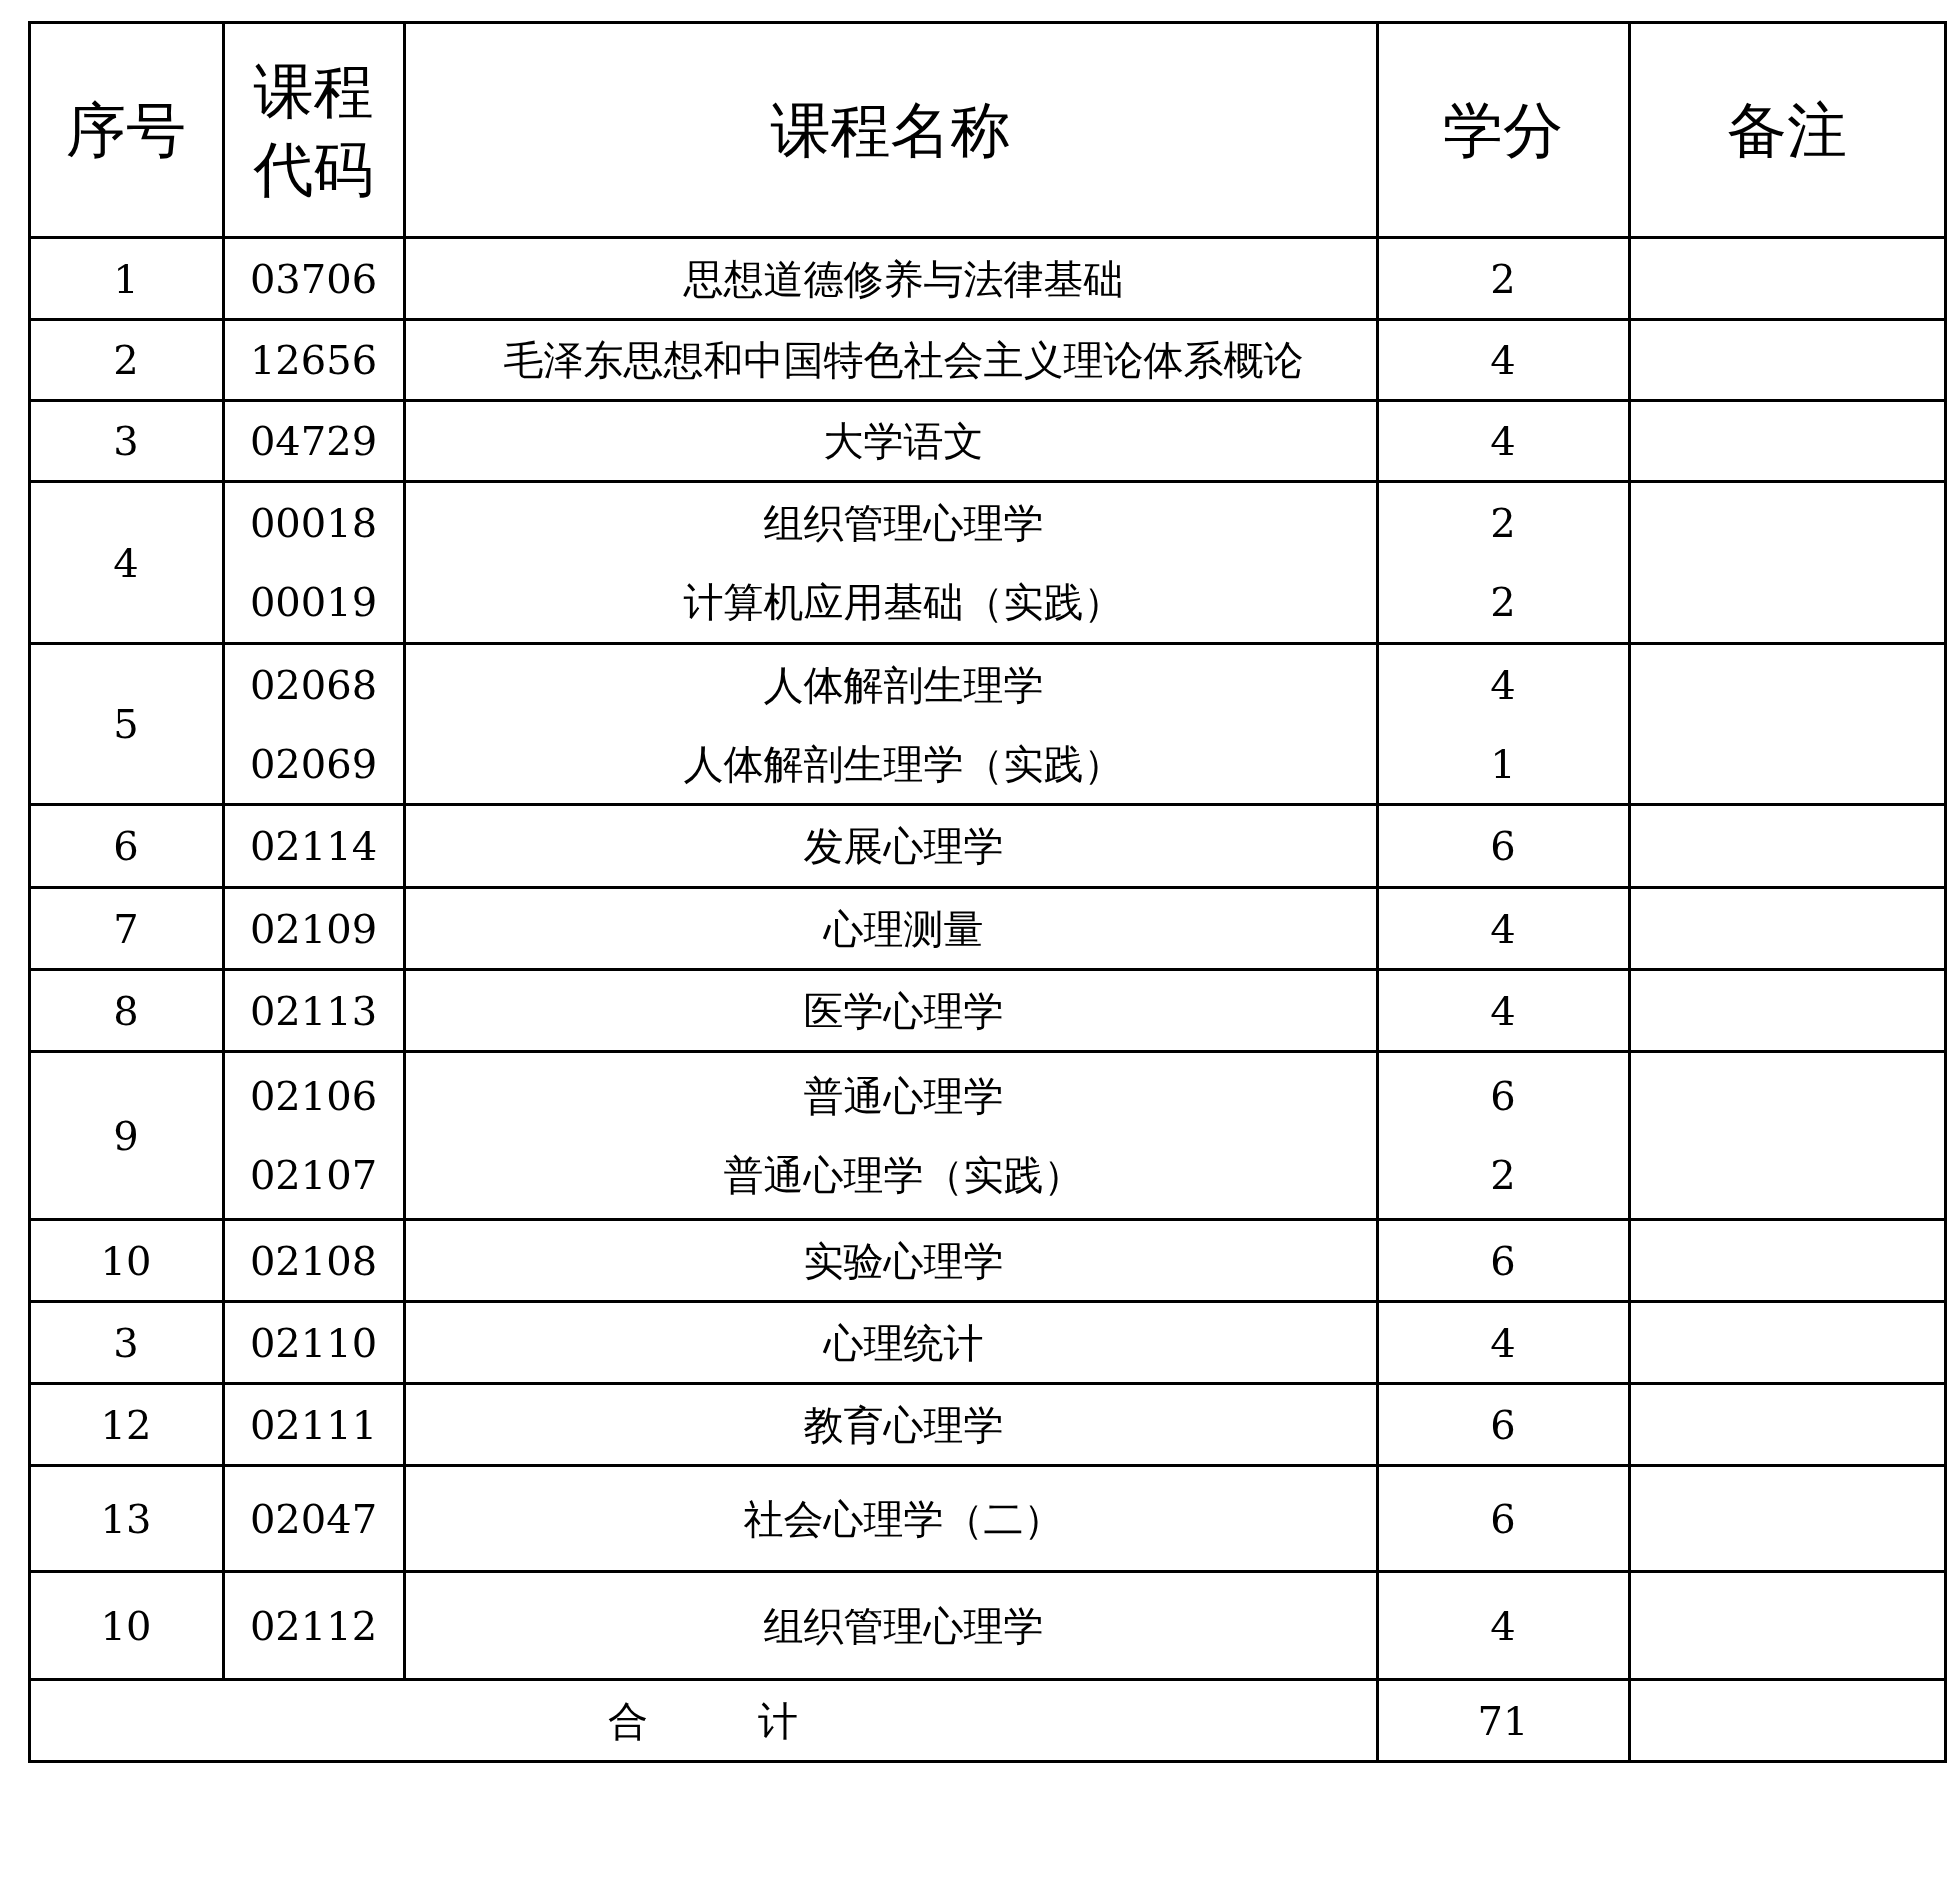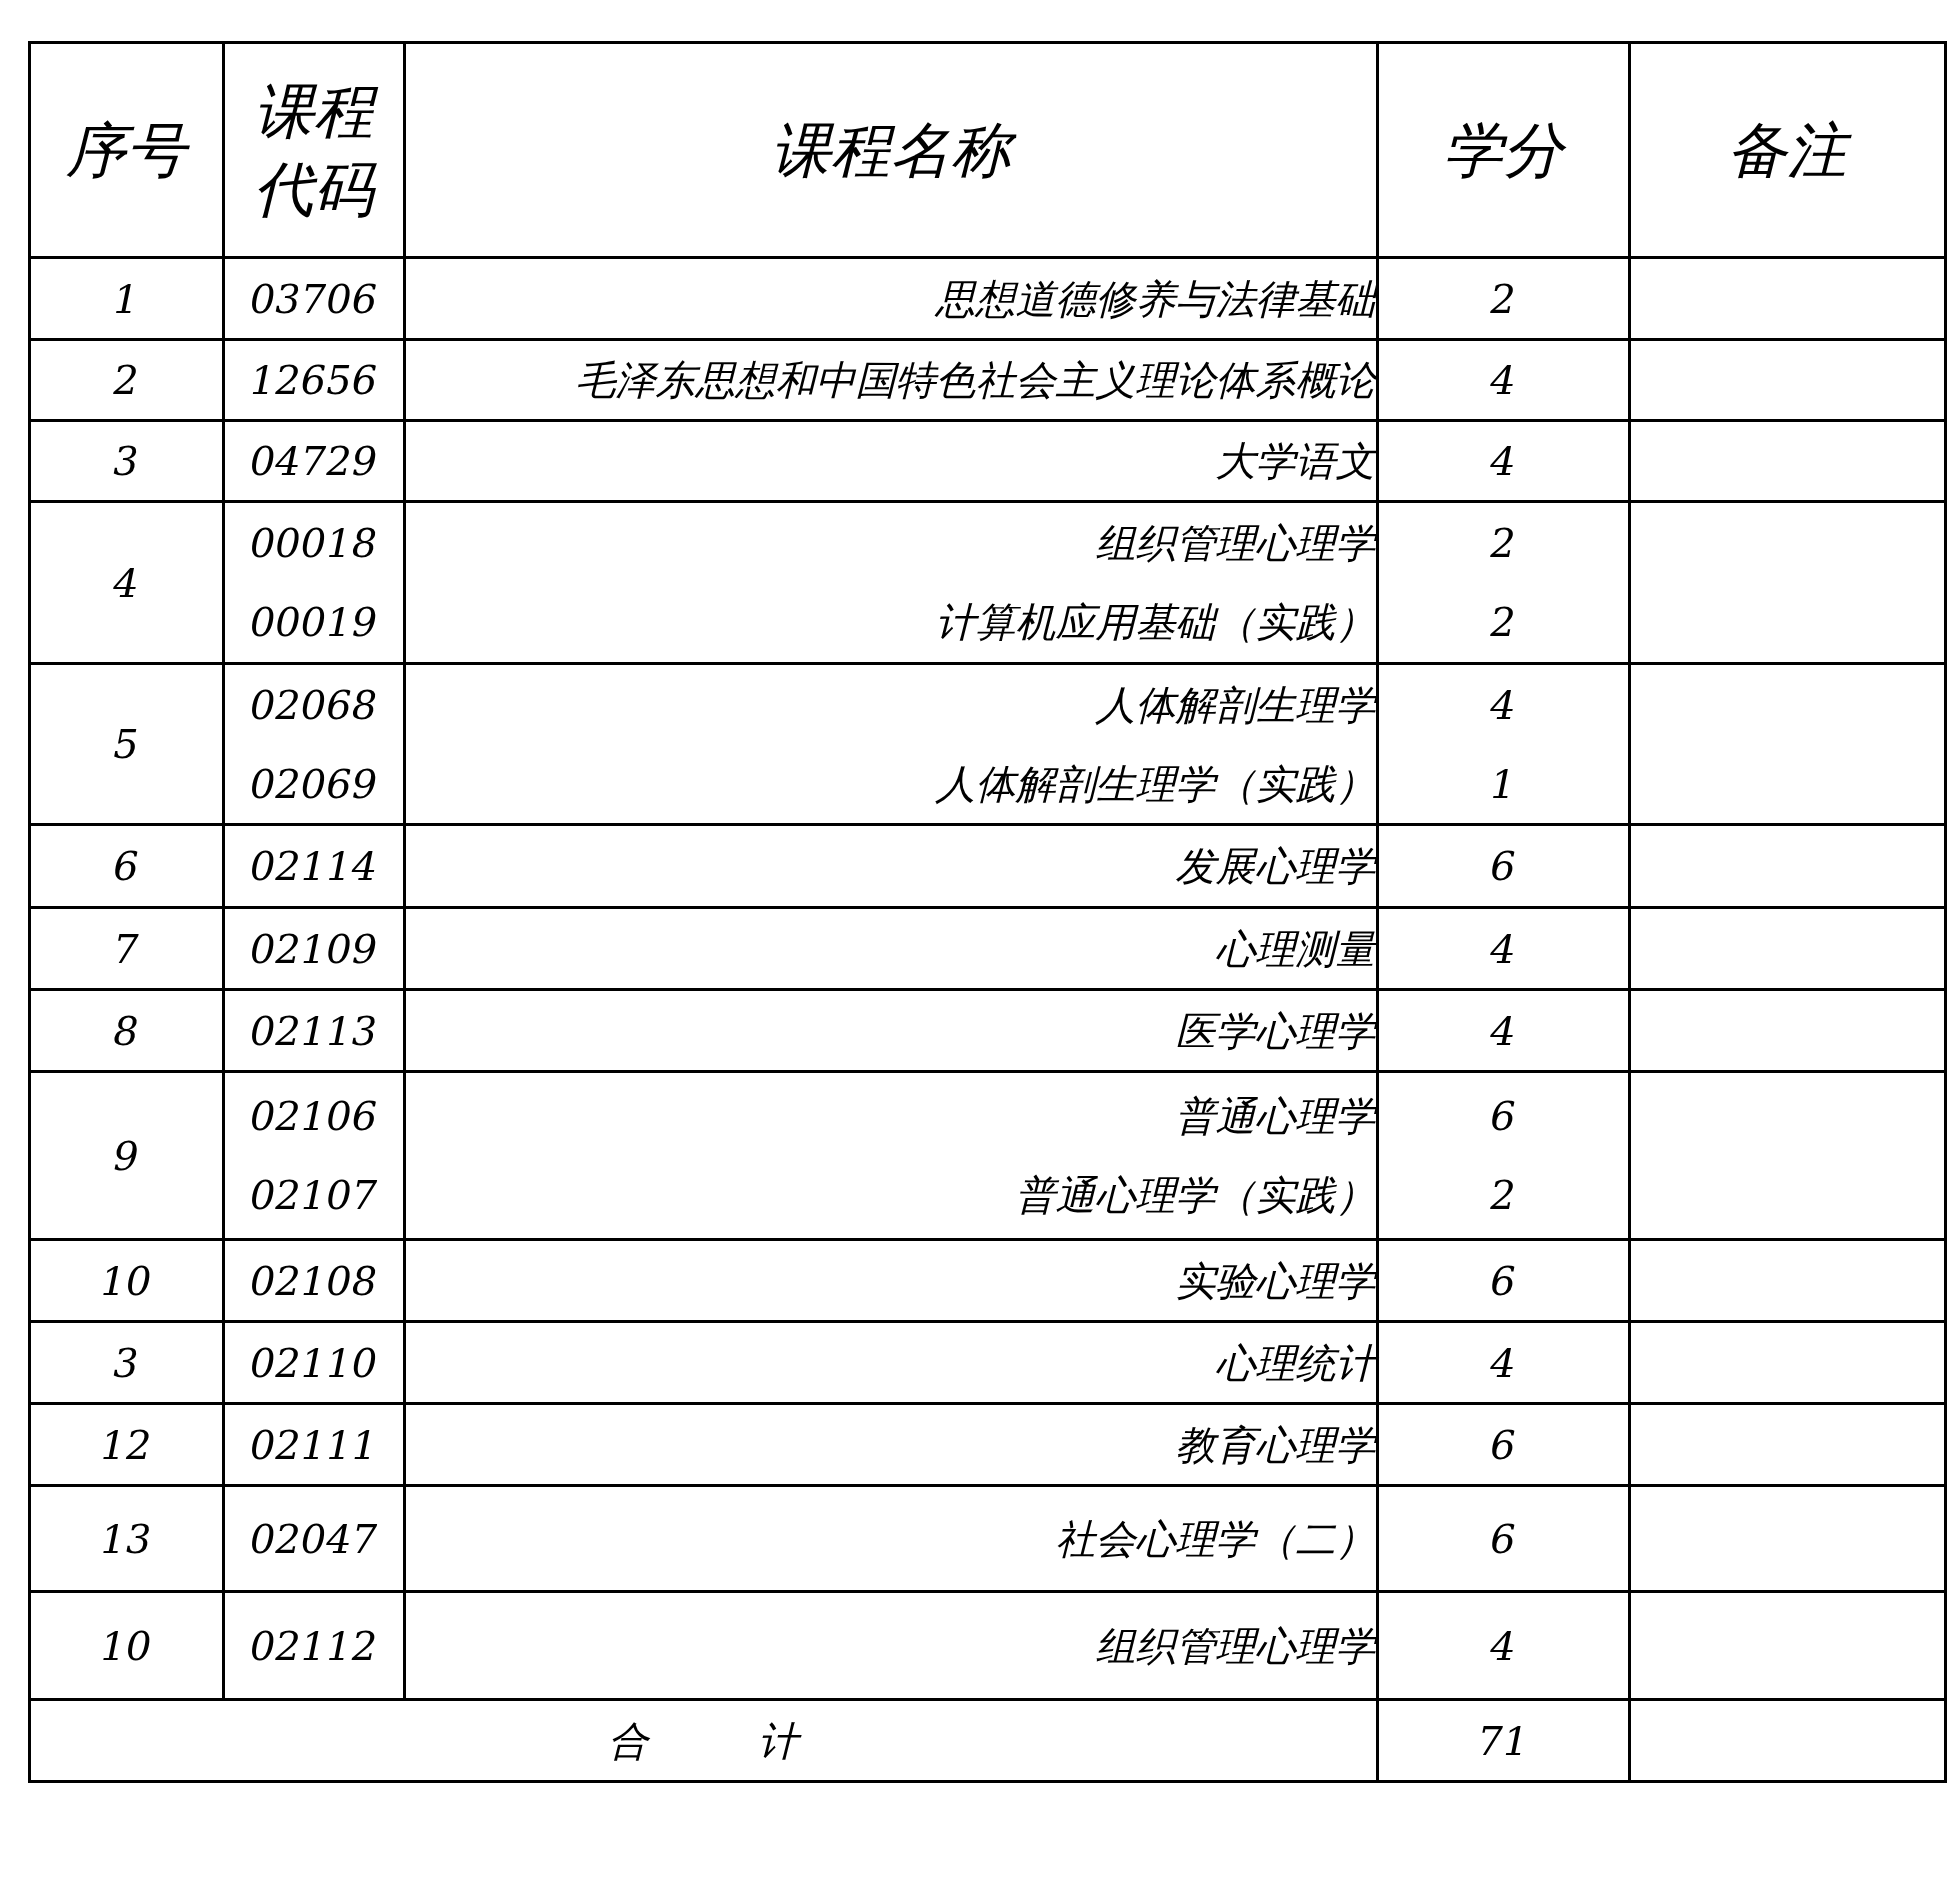--- a/index.html
+++ b/index.html
@@ -1,43 +1,42 @@
 <!DOCTYPE html>
 <html style="font-size:9.8px"><head>
 <meta charset="utf-8">
 <style>
   html, body { margin: 0; padding: 0; background: #ffffff; }
   body { width: 1955px; height: 1892px; position: relative; overflow: hidden; }
   table.course-table {
     position: absolute;
-    left: 27.5px; top: 41px;
+    left: 27.5px; top: 21px;
     border-collapse: collapse;
     table-layout: fixed;
     width: 1917px;
     font-family: "DejaVu Serif", "Liberation Serif", serif;
     color: #000000;
-    font-style: italic;
   }
   .course-table td, .course-table th {
     border: 3.1px solid #000000;
     padding: 0;
     vertical-align: middle;
     font-weight: normal;
   }
   .course-table th {
     font-size: 60px;
     line-height: 78px;
     text-align: center;
   }
   .course-table td {
     font-size: 40px;
     line-height: 40px;
   }
   .c { text-align: center; }
-  .name { text-align: right; padding-left: 26px !important; }
+  .name { text-align: center; padding-left: 26px !important; }
   .sub { display: block; height: 40px; line-height: 40px; }
   .sub + .sub { margin-top: 39px; }
   .hdr-code span { display: block; }
   .total-label { letter-spacing: 110px; text-align: center; padding-left: 110px !important; margin-top: 33px; }
 </style>
 </head>
 <body>
 
 <table class="course-table">
   <colgroup id="cols">

